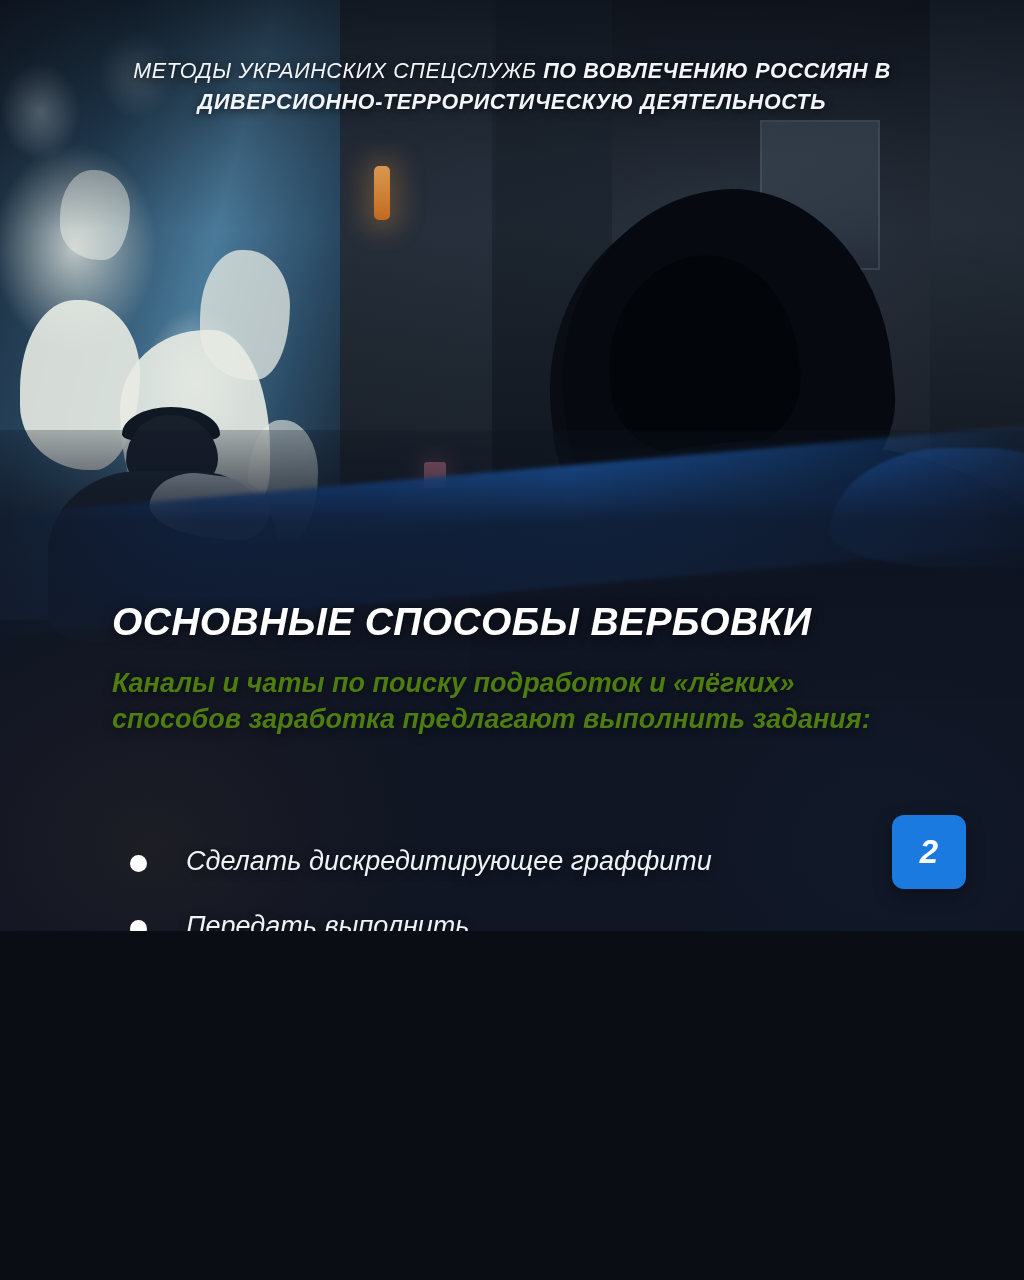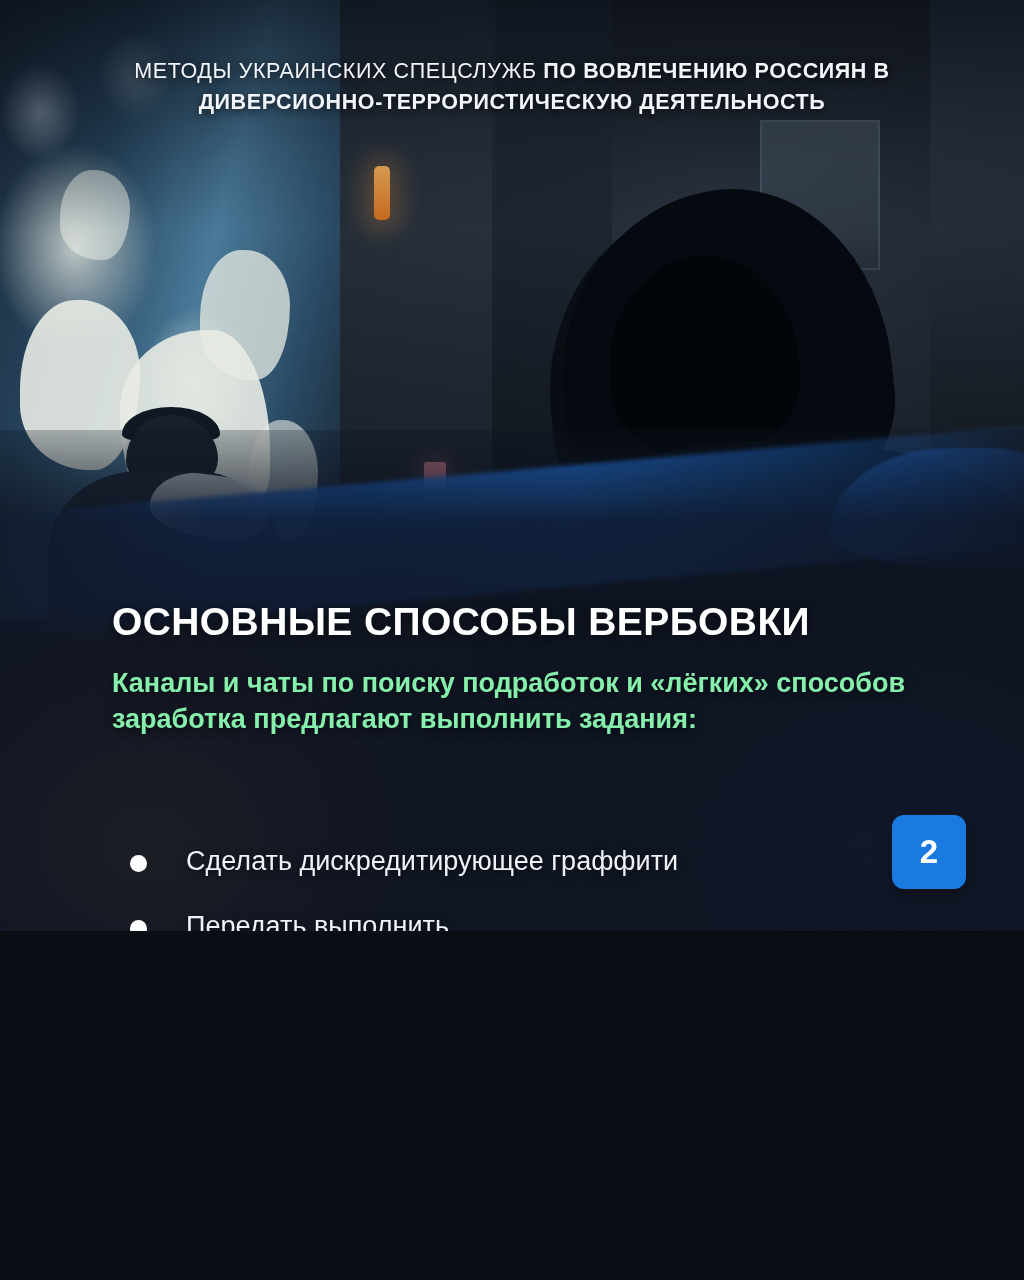--- a/index.html
+++ b/index.html
@@ -8,20 +8,21 @@
     background: #0a0d14;
   }
   .poster {
     position: relative;
     width: 1024px;
     height: 931px;
     overflow: hidden;
     font-family: "Liberation Sans", sans-serif;
     color: #ffffff;
     background: #0d1119;
+    font-style: italic;
   }
 
   
   .art {
     position: absolute;
     inset: 0;
     overflow: hidden;
   }
   
   .art-base {
@@ -251,21 +252,21 @@
   }
 
   .lead {
     position: absolute;
     top: 666px;
     left: 112px;
     right: 100px;
     font-size: 27px;
     font-weight: 700;
     line-height: 1.33;
-    color: #86efac;
+    color: #4d7c0f;
     text-shadow: 0 2px 10px rgba(0,0,0,0.55);
   }
 
   .bullets {
     position: absolute;
     top: 832px;
     left: 112px;
     right: 70px;
     list-style: none;
     margin: 12px;

